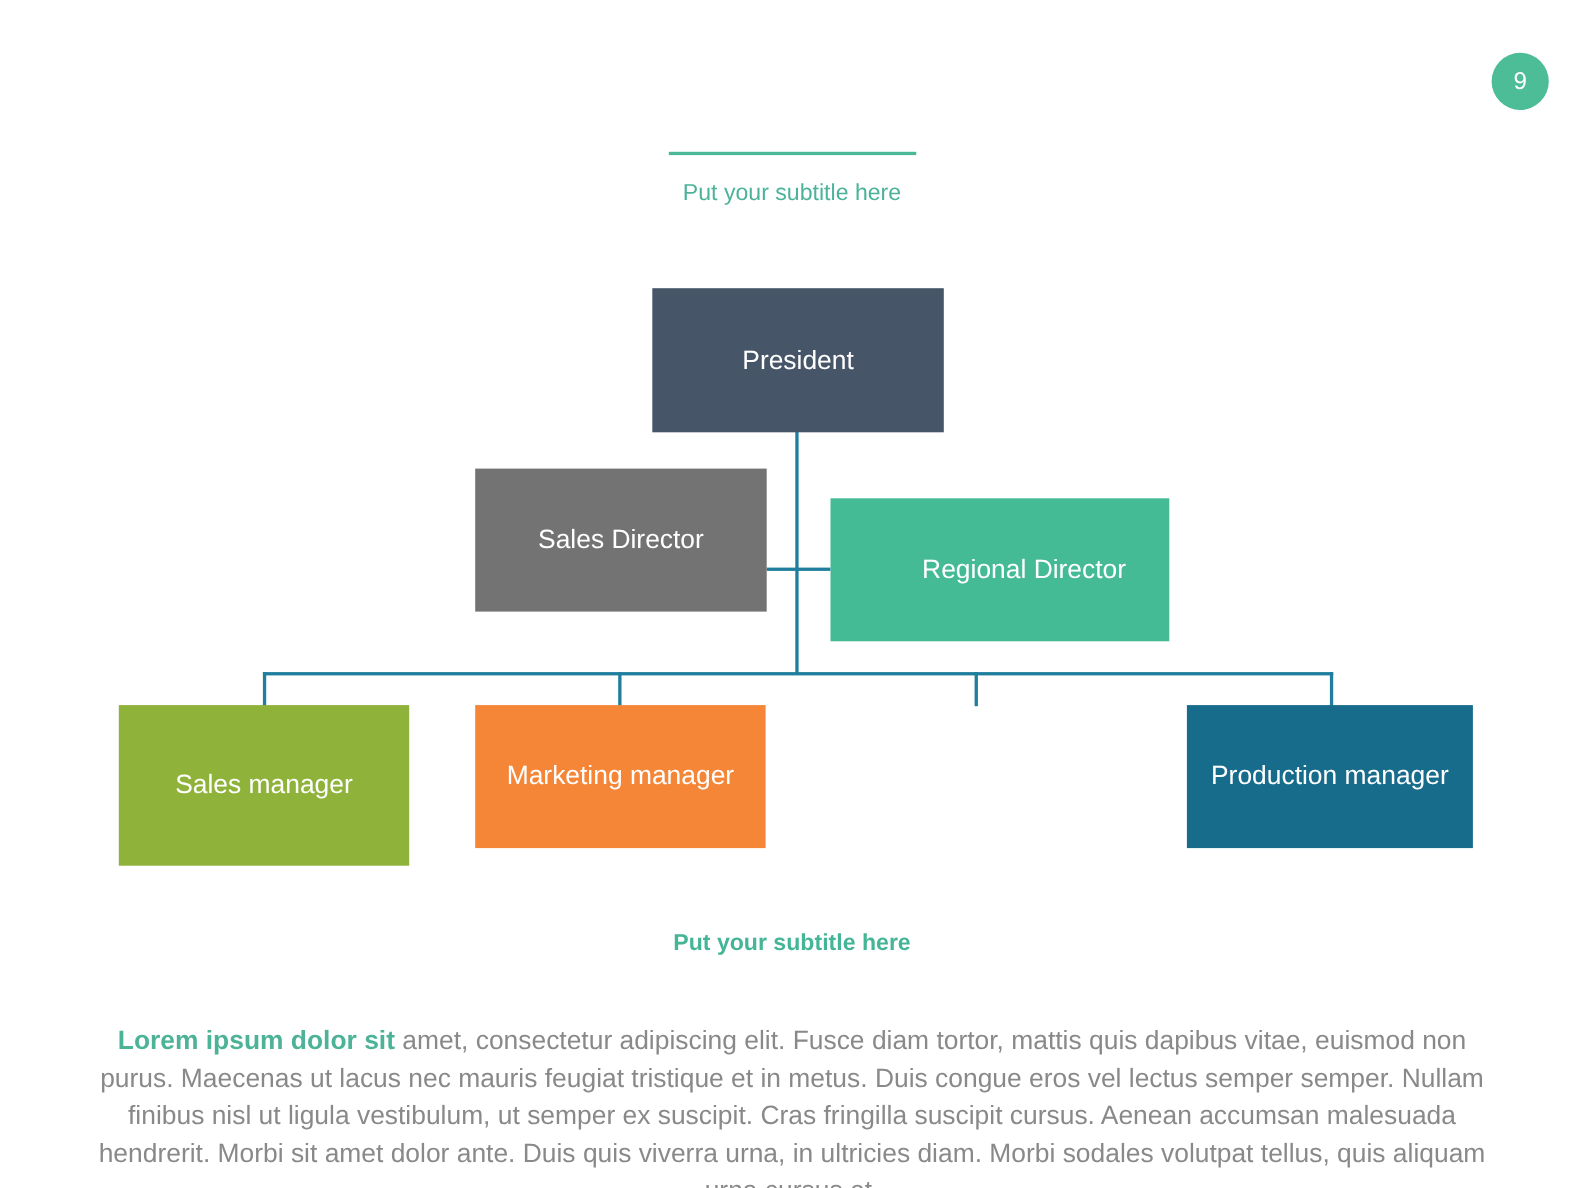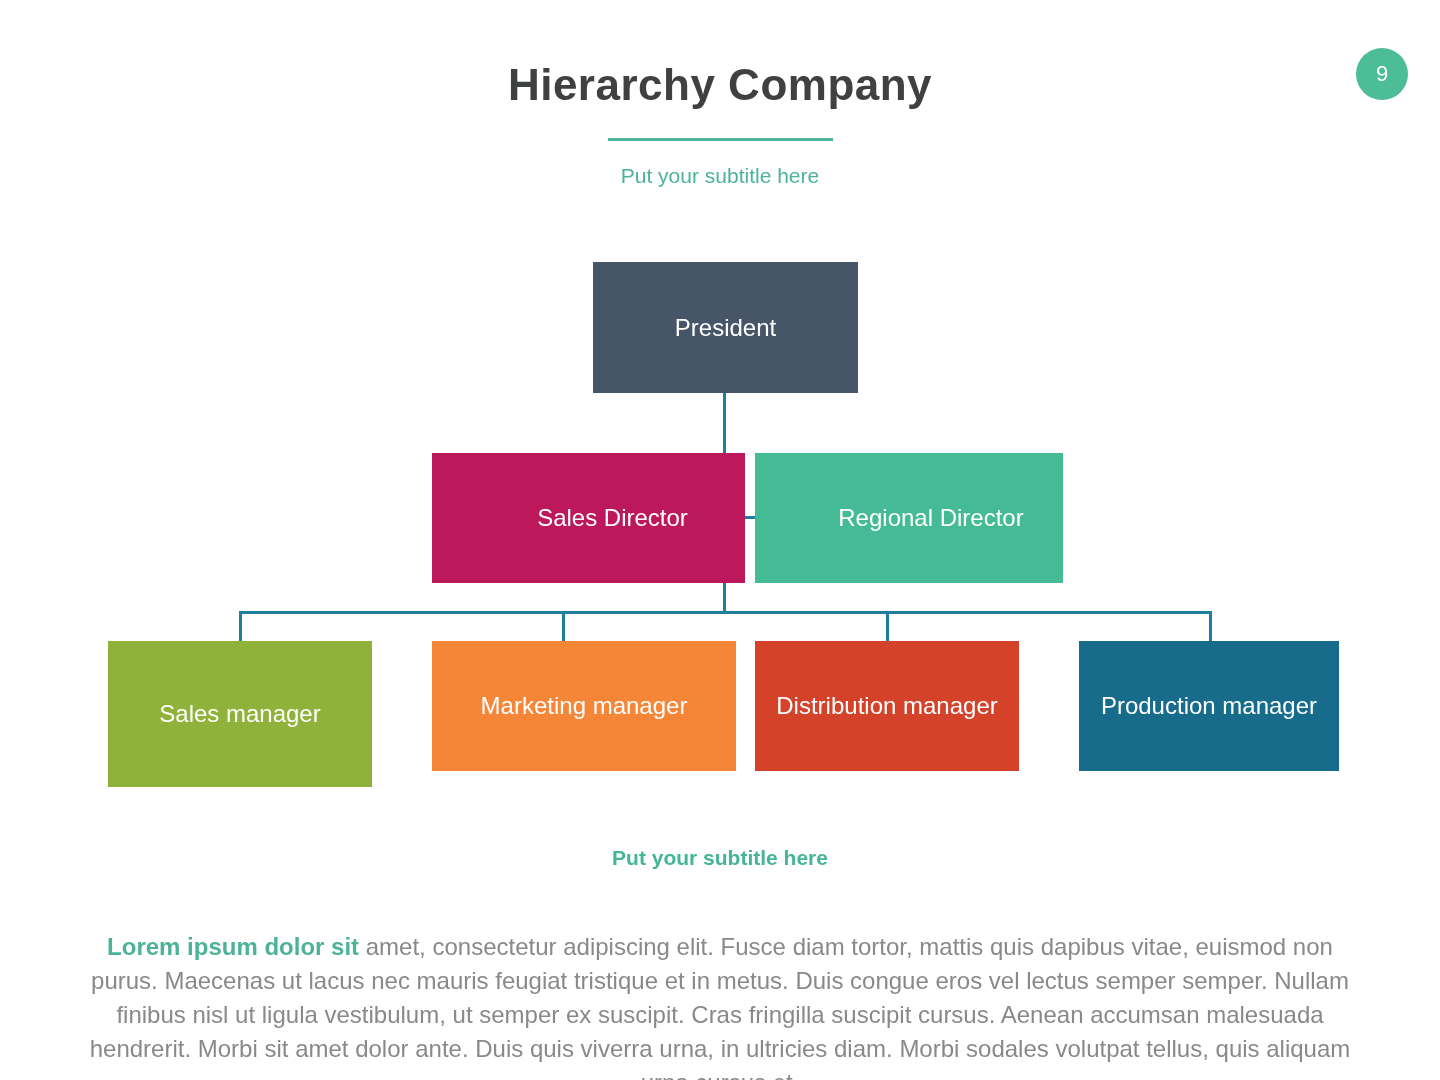--- a/index.html
+++ b/index.html
@@ -28,24 +28,24 @@
     border-radius:50%; background:#4cbd96; color:#ffffff; font-size:22px;
     display:flex; align-items:center; justify-content:center;
   }
 
   
   .node {
     position:absolute; display:flex; align-items:center; justify-content:center;
     color:#ffffff; font-size:24px; text-align:center;
   }
   .node-president    { left:593px;  top:262px; width:265px; height:131px; background:#475569; }
-  .node-sales-dir    { left:432px;  top:453px; width:265px; height:130px; background:#be185d;padding-left:48px; }
+  .node-sales-dir    { left:432px;  top:426px; width:265px; height:130px; background:#737373; }
   .node-regional-dir { left:755px;  top:453px; width:264px; height:130px; background:#45bb95;padding-left:44px; }
   .node-sales-mgr    { left:108px;  top:641px; width:264px; height:146px; background:#8fb33a; }
-  .node-marketing-mgr{ left:432px;  top:641px; width:304px; height:130px; background:#f68637;text-align:right; }
+  .node-marketing-mgr{ left:432px;  top:641px; width:264px; height:130px; background:#f68637;text-align:right; }
   .node-distrib-mgr  { left:755px;  top:641px; width:264px; height:130px; background:#d4422a; }
   .node-production-mgr{ left:1079px; top:641px; width:260px; height:130px; background:#176c8c; }
 
   
   .connector { position:absolute; background:#1f7e9d; }
   .conn-president-drop { left:723px; top:391px; width:3px; height:222px; }
   .conn-directors-h    { left:697px; top:516px; width:58px; height:3px; }
   .conn-managers-h     { left:239px; top:611px; width:973px; height:3px; }
   .conn-stub-1 { left:239px;  top:611px; width:3px; height:31px; }
   .conn-stub-2 { left:562px;  top:611px; width:3px; height:31px; }
@@ -61,21 +61,20 @@
     position:absolute; top:906px; left:85px; width:1270px;
     text-align:center; font-size:24px; line-height:34px; color:#898989;
   }
   .paragraph .lead { color:#4db398; font-weight:bold; }
 </style>
 </head>
 <body>
 
 <div class="slide">
 
-  <div class="title">Hierarchy Company</div>
   <div class="title-underline"></div>
   <div class="subtitle">Put your subtitle here</div>
   <div class="page-badge">
     <span>9</span>
   </div>
 
   <div class="connector conn-president-drop"></div>
   <div class="connector conn-directors-h"></div>
   <div class="connector conn-managers-h"></div>
   <div class="connector conn-stub-1"></div>
@@ -91,23 +90,20 @@
   </div>
   <div class="node node-regional-dir">
     <span>Regional Director</span>
   </div>
   <div class="node node-sales-mgr">
     <span>Sales manager</span>
   </div>
   <div class="node node-marketing-mgr">
     <span>Marketing manager</span>
   </div>
-  <div class="node node-distrib-mgr">
-    <span>Distribution manager</span>
-  </div>
   <div class="node node-production-mgr">
     <span>Production manager</span>
   </div>
 
   <div class="footer-subtitle">Put your subtitle here</div>
   <p class="paragraph"><span class="lead">Lorem ipsum dolor sit</span><span> amet, consectetur adipiscing elit. Fusce diam tortor, mattis quis dapibus vitae, euismod non purus. Maecenas ut lacus nec mauris feugiat tristique et in metus. Duis congue eros vel lectus semper semper. Nullam finibus nisl ut ligula vestibulum, ut semper ex suscipit. Cras fringilla suscipit cursus. Aenean accumsan malesuada hendrerit. Morbi sit amet dolor ante. Duis quis viverra urna, in ultricies diam. Morbi sodales volutpat tellus, quis aliquam urna cursus et.</span></p>
 
 </div>
 
 </body></html>

